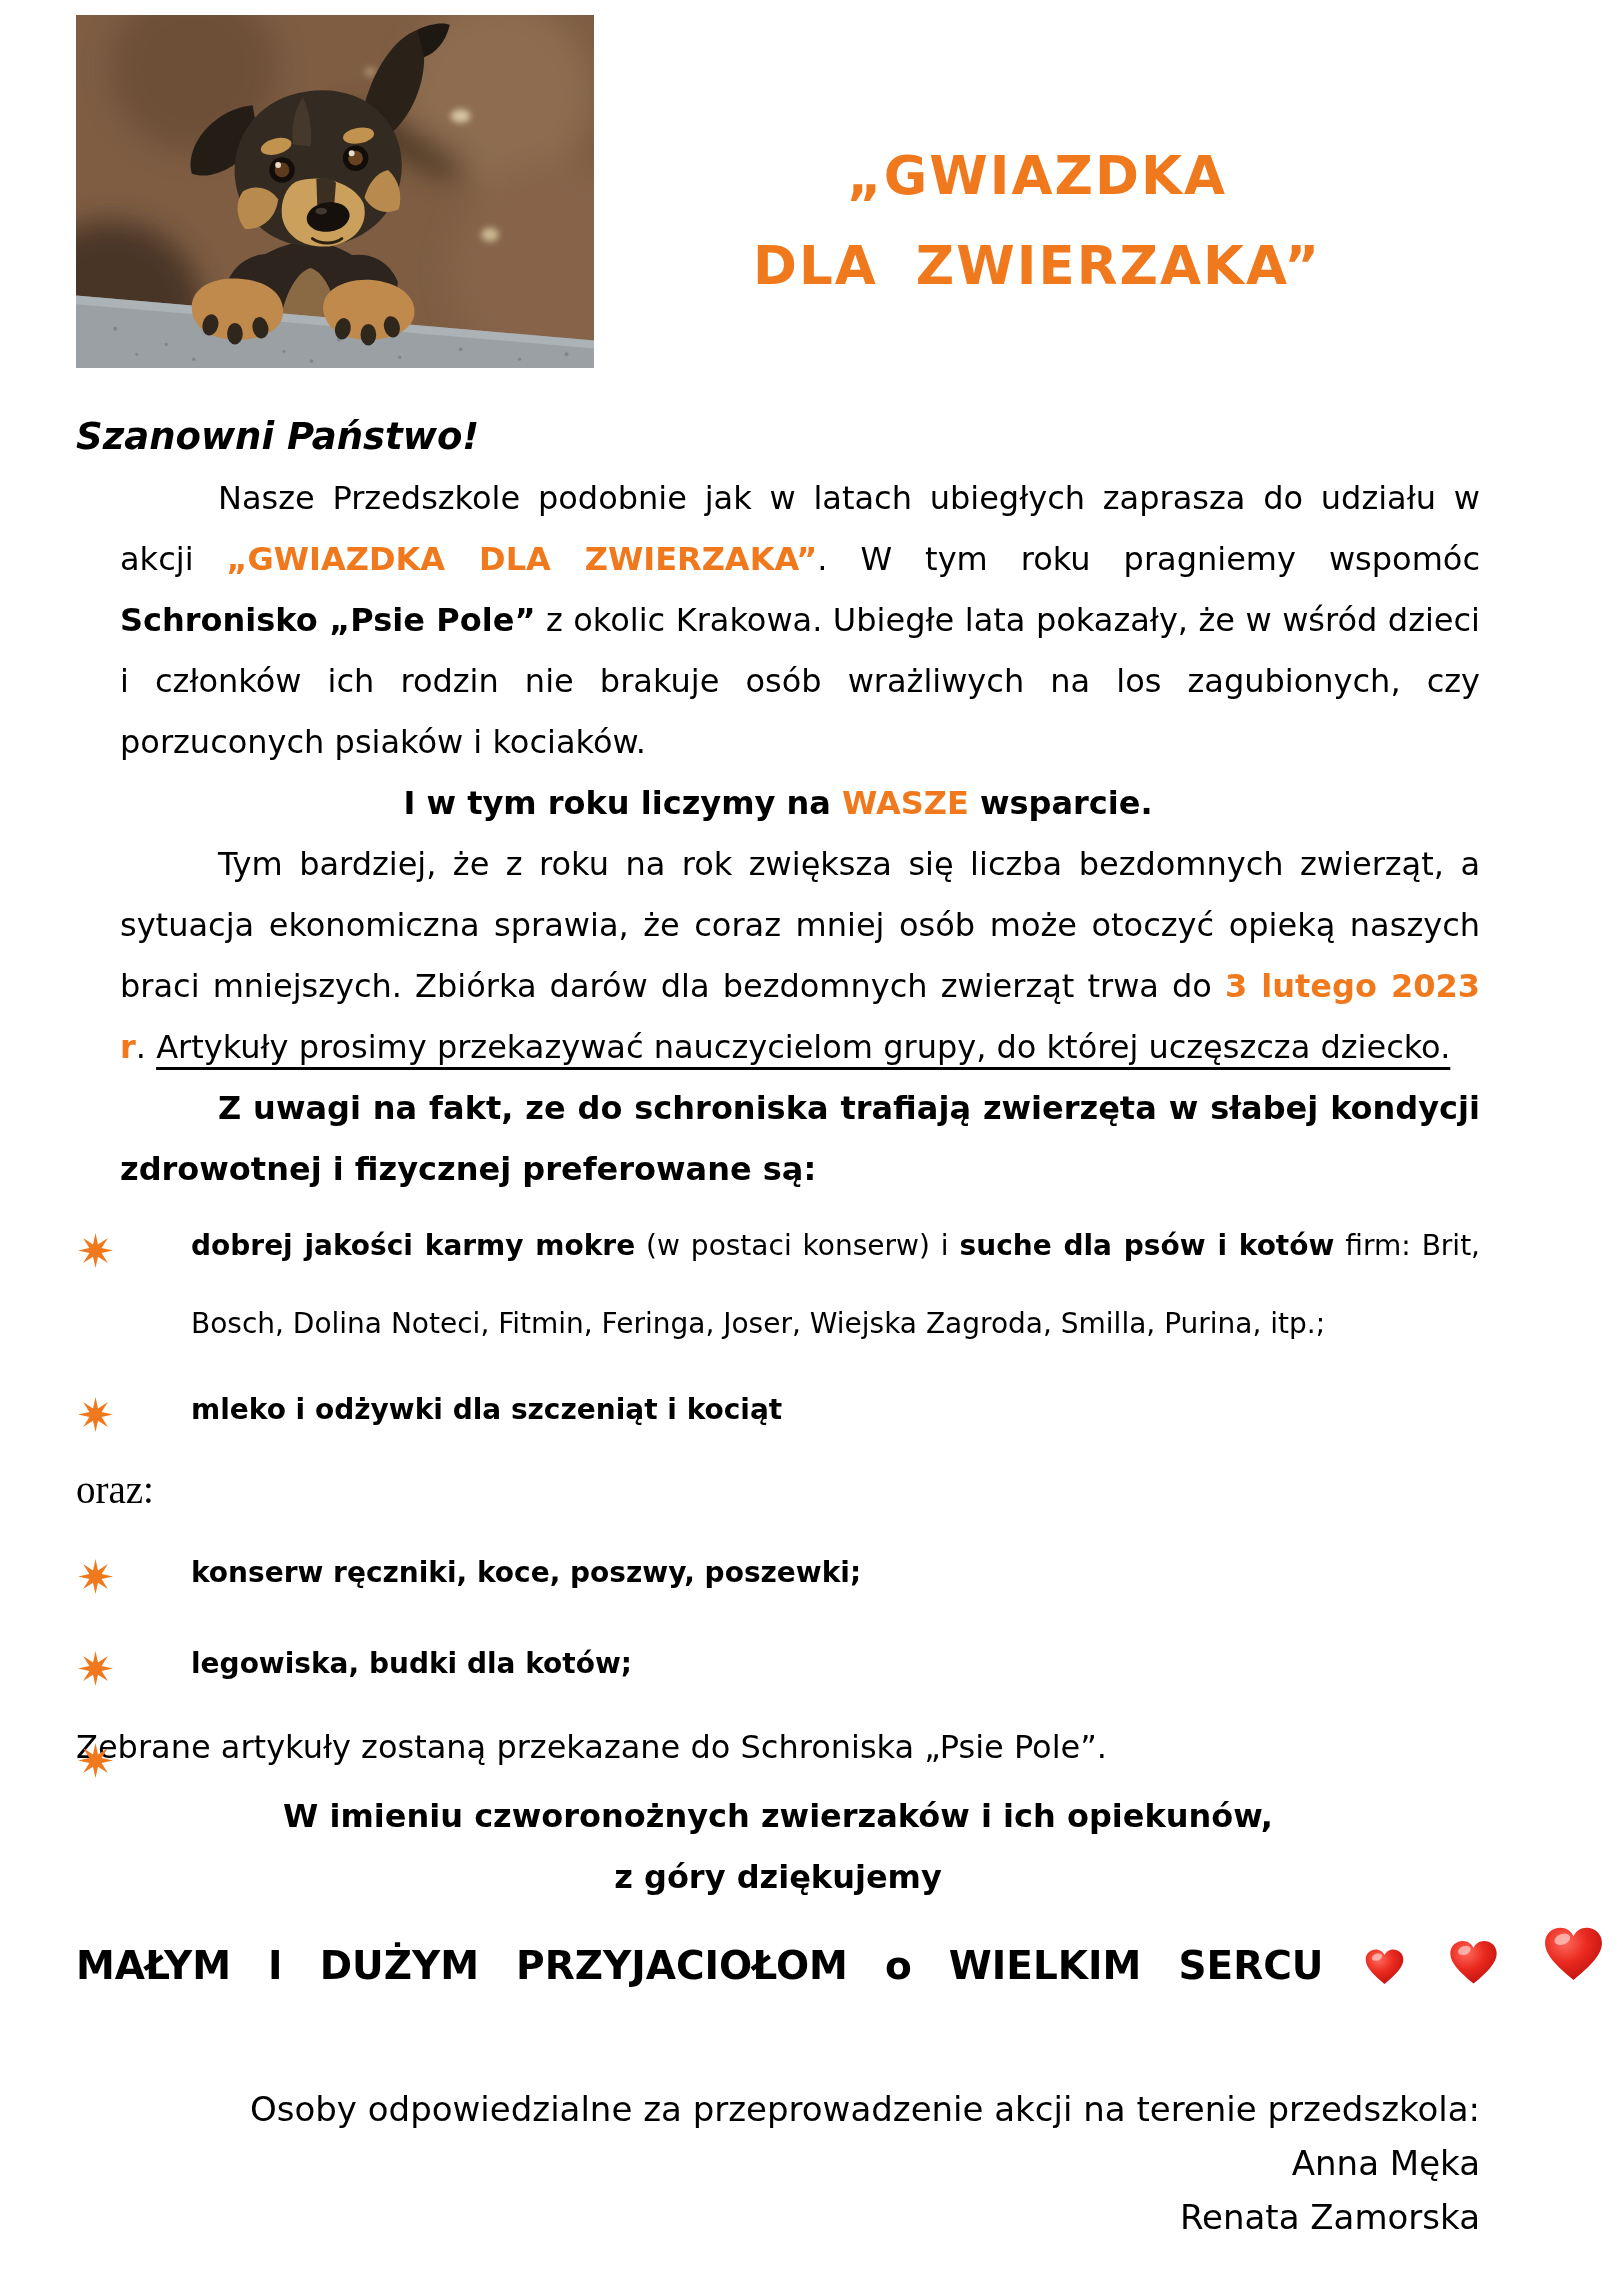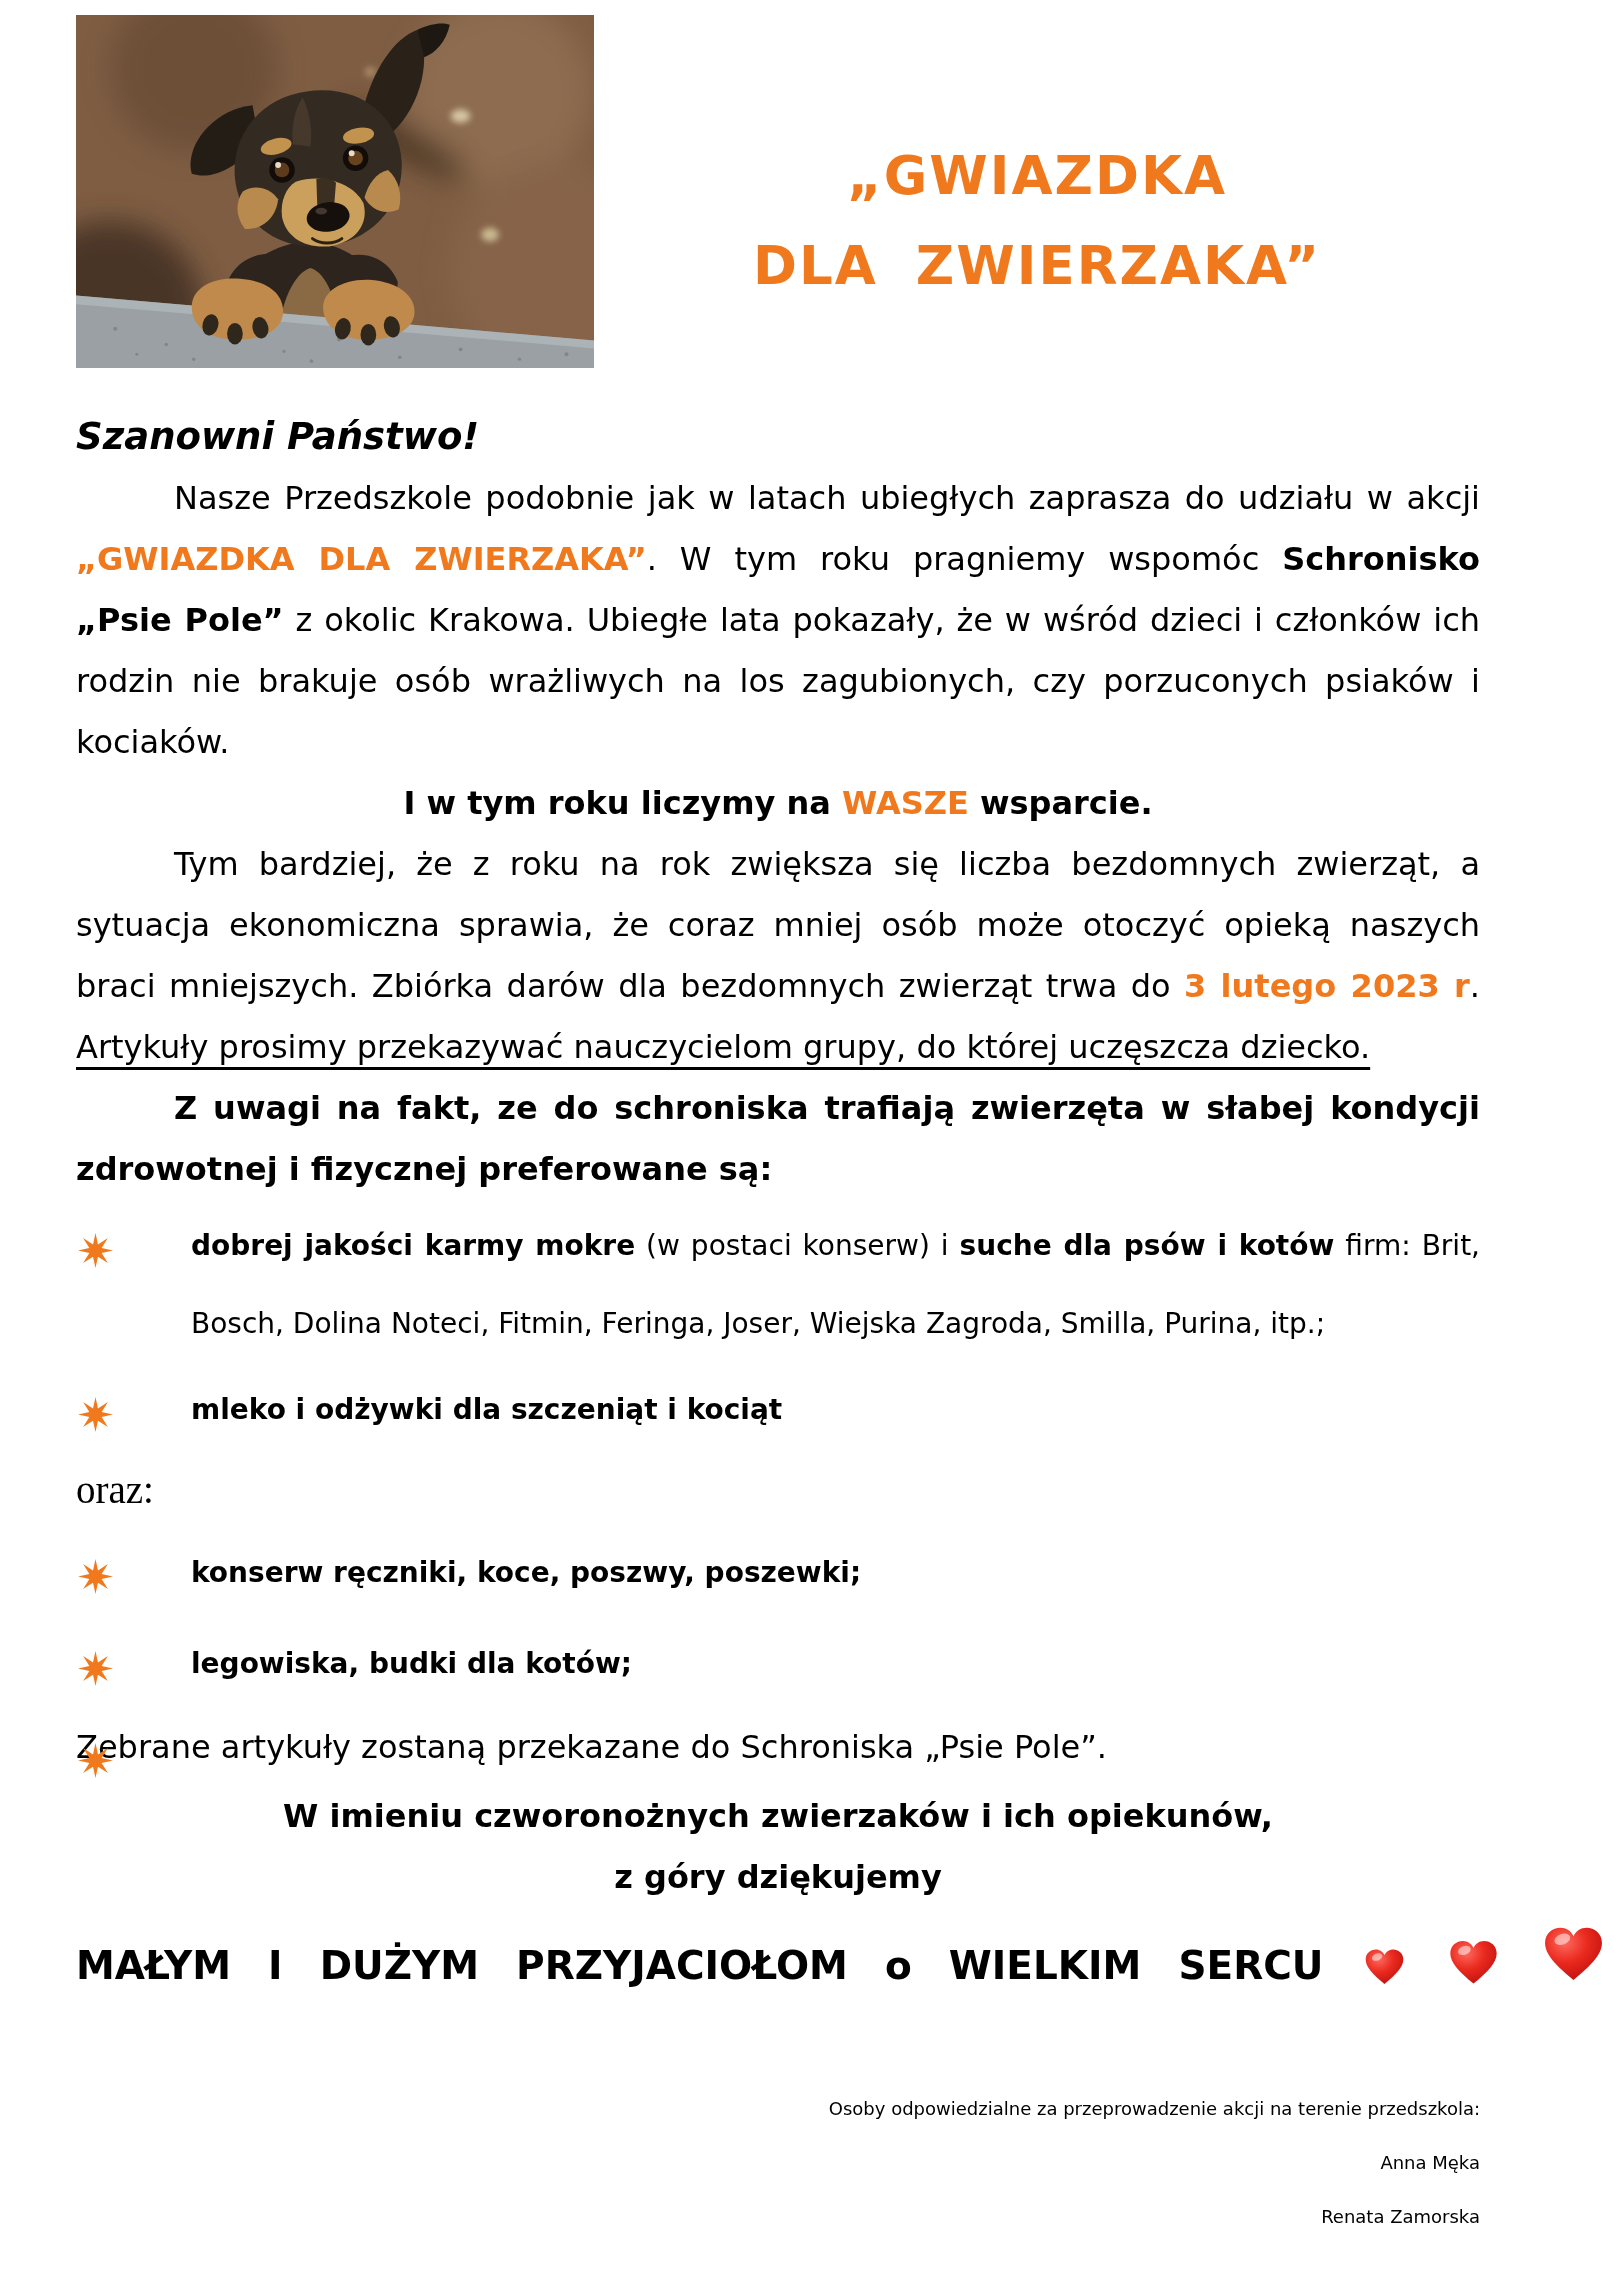--- a/index.html
+++ b/index.html
@@ -24,21 +24,21 @@
   .photo{width:518px;height:353px;flex:0 0 auto;overflow:hidden;}
   .photo svg{display:block;}
   .title-block{flex:1 1 auto;text-align:center;padding-top:116px;}
   .title-line{
     font-size:53px;font-weight:700;color:var(--accent-orange);
     letter-spacing:2px;word-spacing:17.6px;line-height:90px;white-space:nowrap;
   }
   
   .greeting{margin:43px 0 5.9px 0;font-size:37px;font-weight:700;line-height:51px;font-style:italic;}
   .body{margin:0;font-size:32px;line-height:61px;text-align:justify;}
-  .indent{text-indent:98px;}
+  .indent{text-indent:98px;margin-left:44px;}
   .center{text-align:center;}
   .bold{font-weight:700;}
   .orange{color:var(--accent-orange);}
   .underline{
     text-decoration:underline;
     text-decoration-thickness:2.9px;
     text-underline-offset:8.8px;
     text-decoration-skip-ink:none;
   }
   
@@ -54,21 +54,21 @@
   .oraz{margin:9.8px 0 0 0;font-size:39px;line-height:61px;font-family:Liberation Serif, serif;}
   
   .handover{margin-top:11.8px;}
   .behalf{margin-top:7.8px;}
   .thanks{
     margin:15.7px 0 0 0;font-size:39px;font-weight:700;line-height:80px;
     text-align:center;word-spacing:23.5px;white-space:nowrap;
   }
   .thanks svg{vertical-align:-7.8px;margin:0 2px;}
   
-  .footer{margin-top:76px;text-align:right;font-size:18px;line-height:54px;}
+  .footer{margin-top:76px;text-align:right;font-size:34px;line-height:54px;}
   .footer p{margin:0;}
   .defs-holder{position:absolute;width:0;height:0;overflow:hidden;}
 </style>
 </head>
 <body>
 
 <svg class="defs-holder" aria-hidden="true">
   <defs>
     <radialGradient id="heartGrad" cx="35%" cy="28%" r="85%">
       <stop offset="0%" stop-color="#ff6a5e"></stop>

